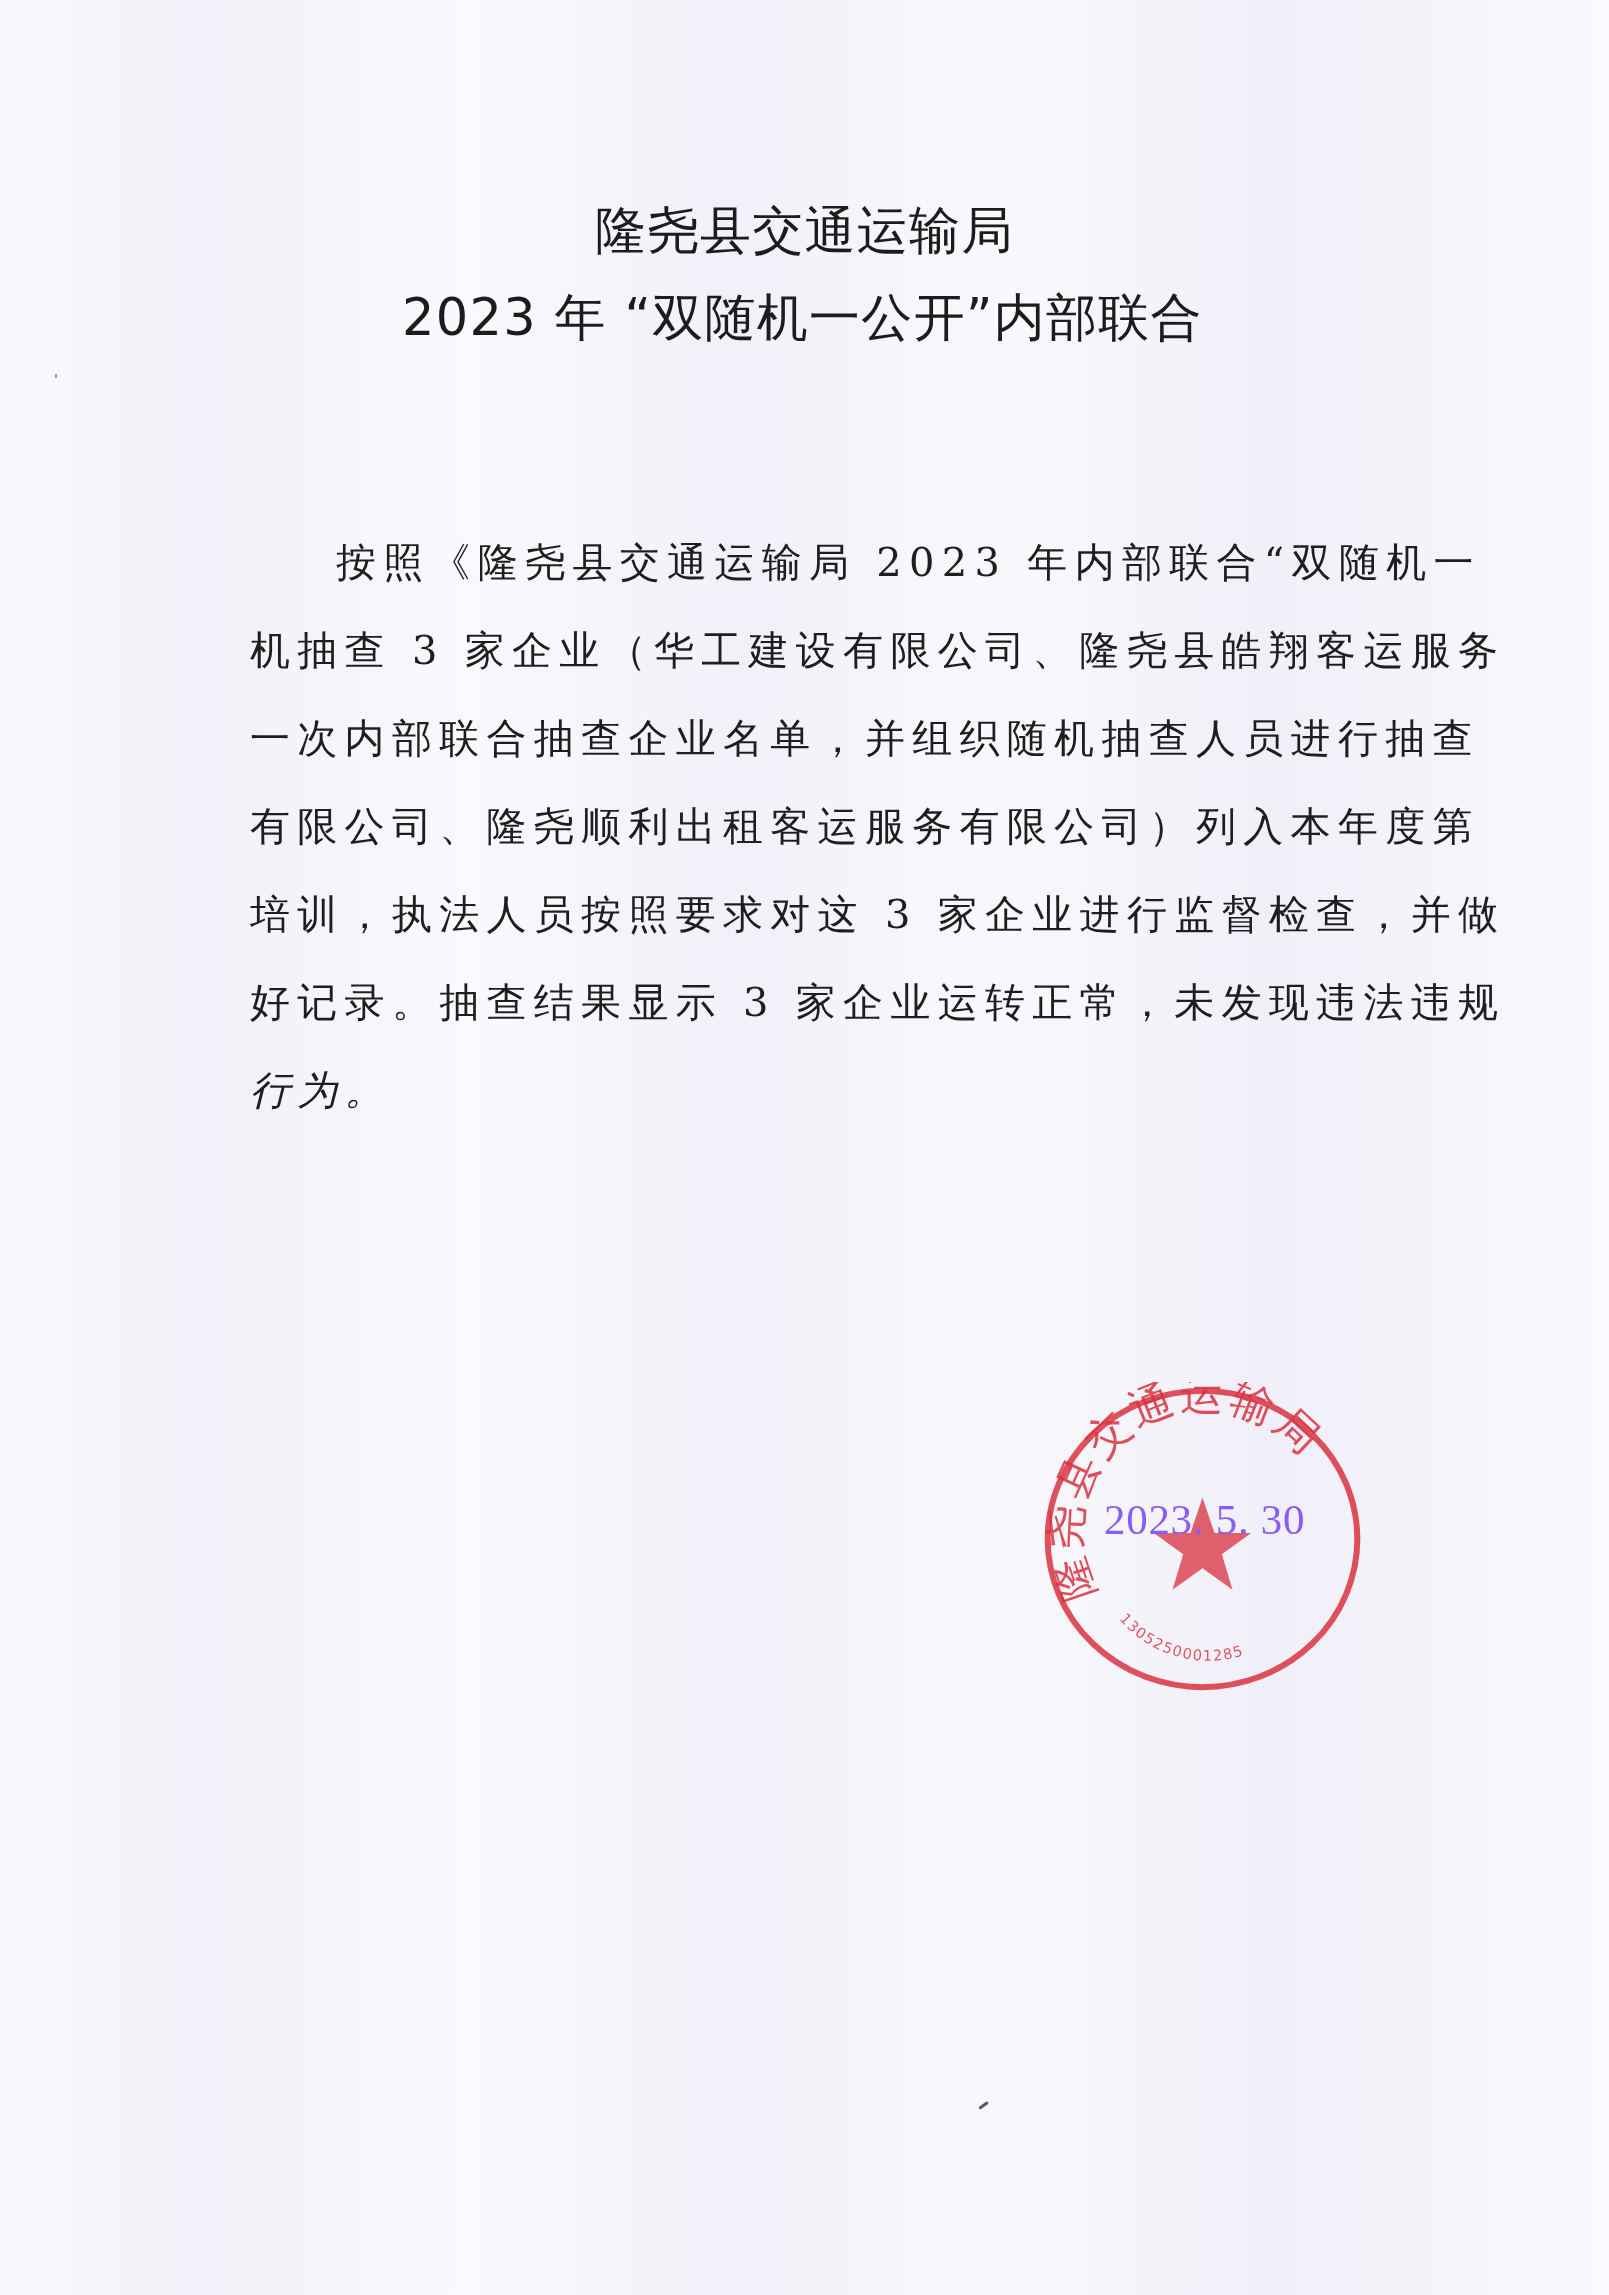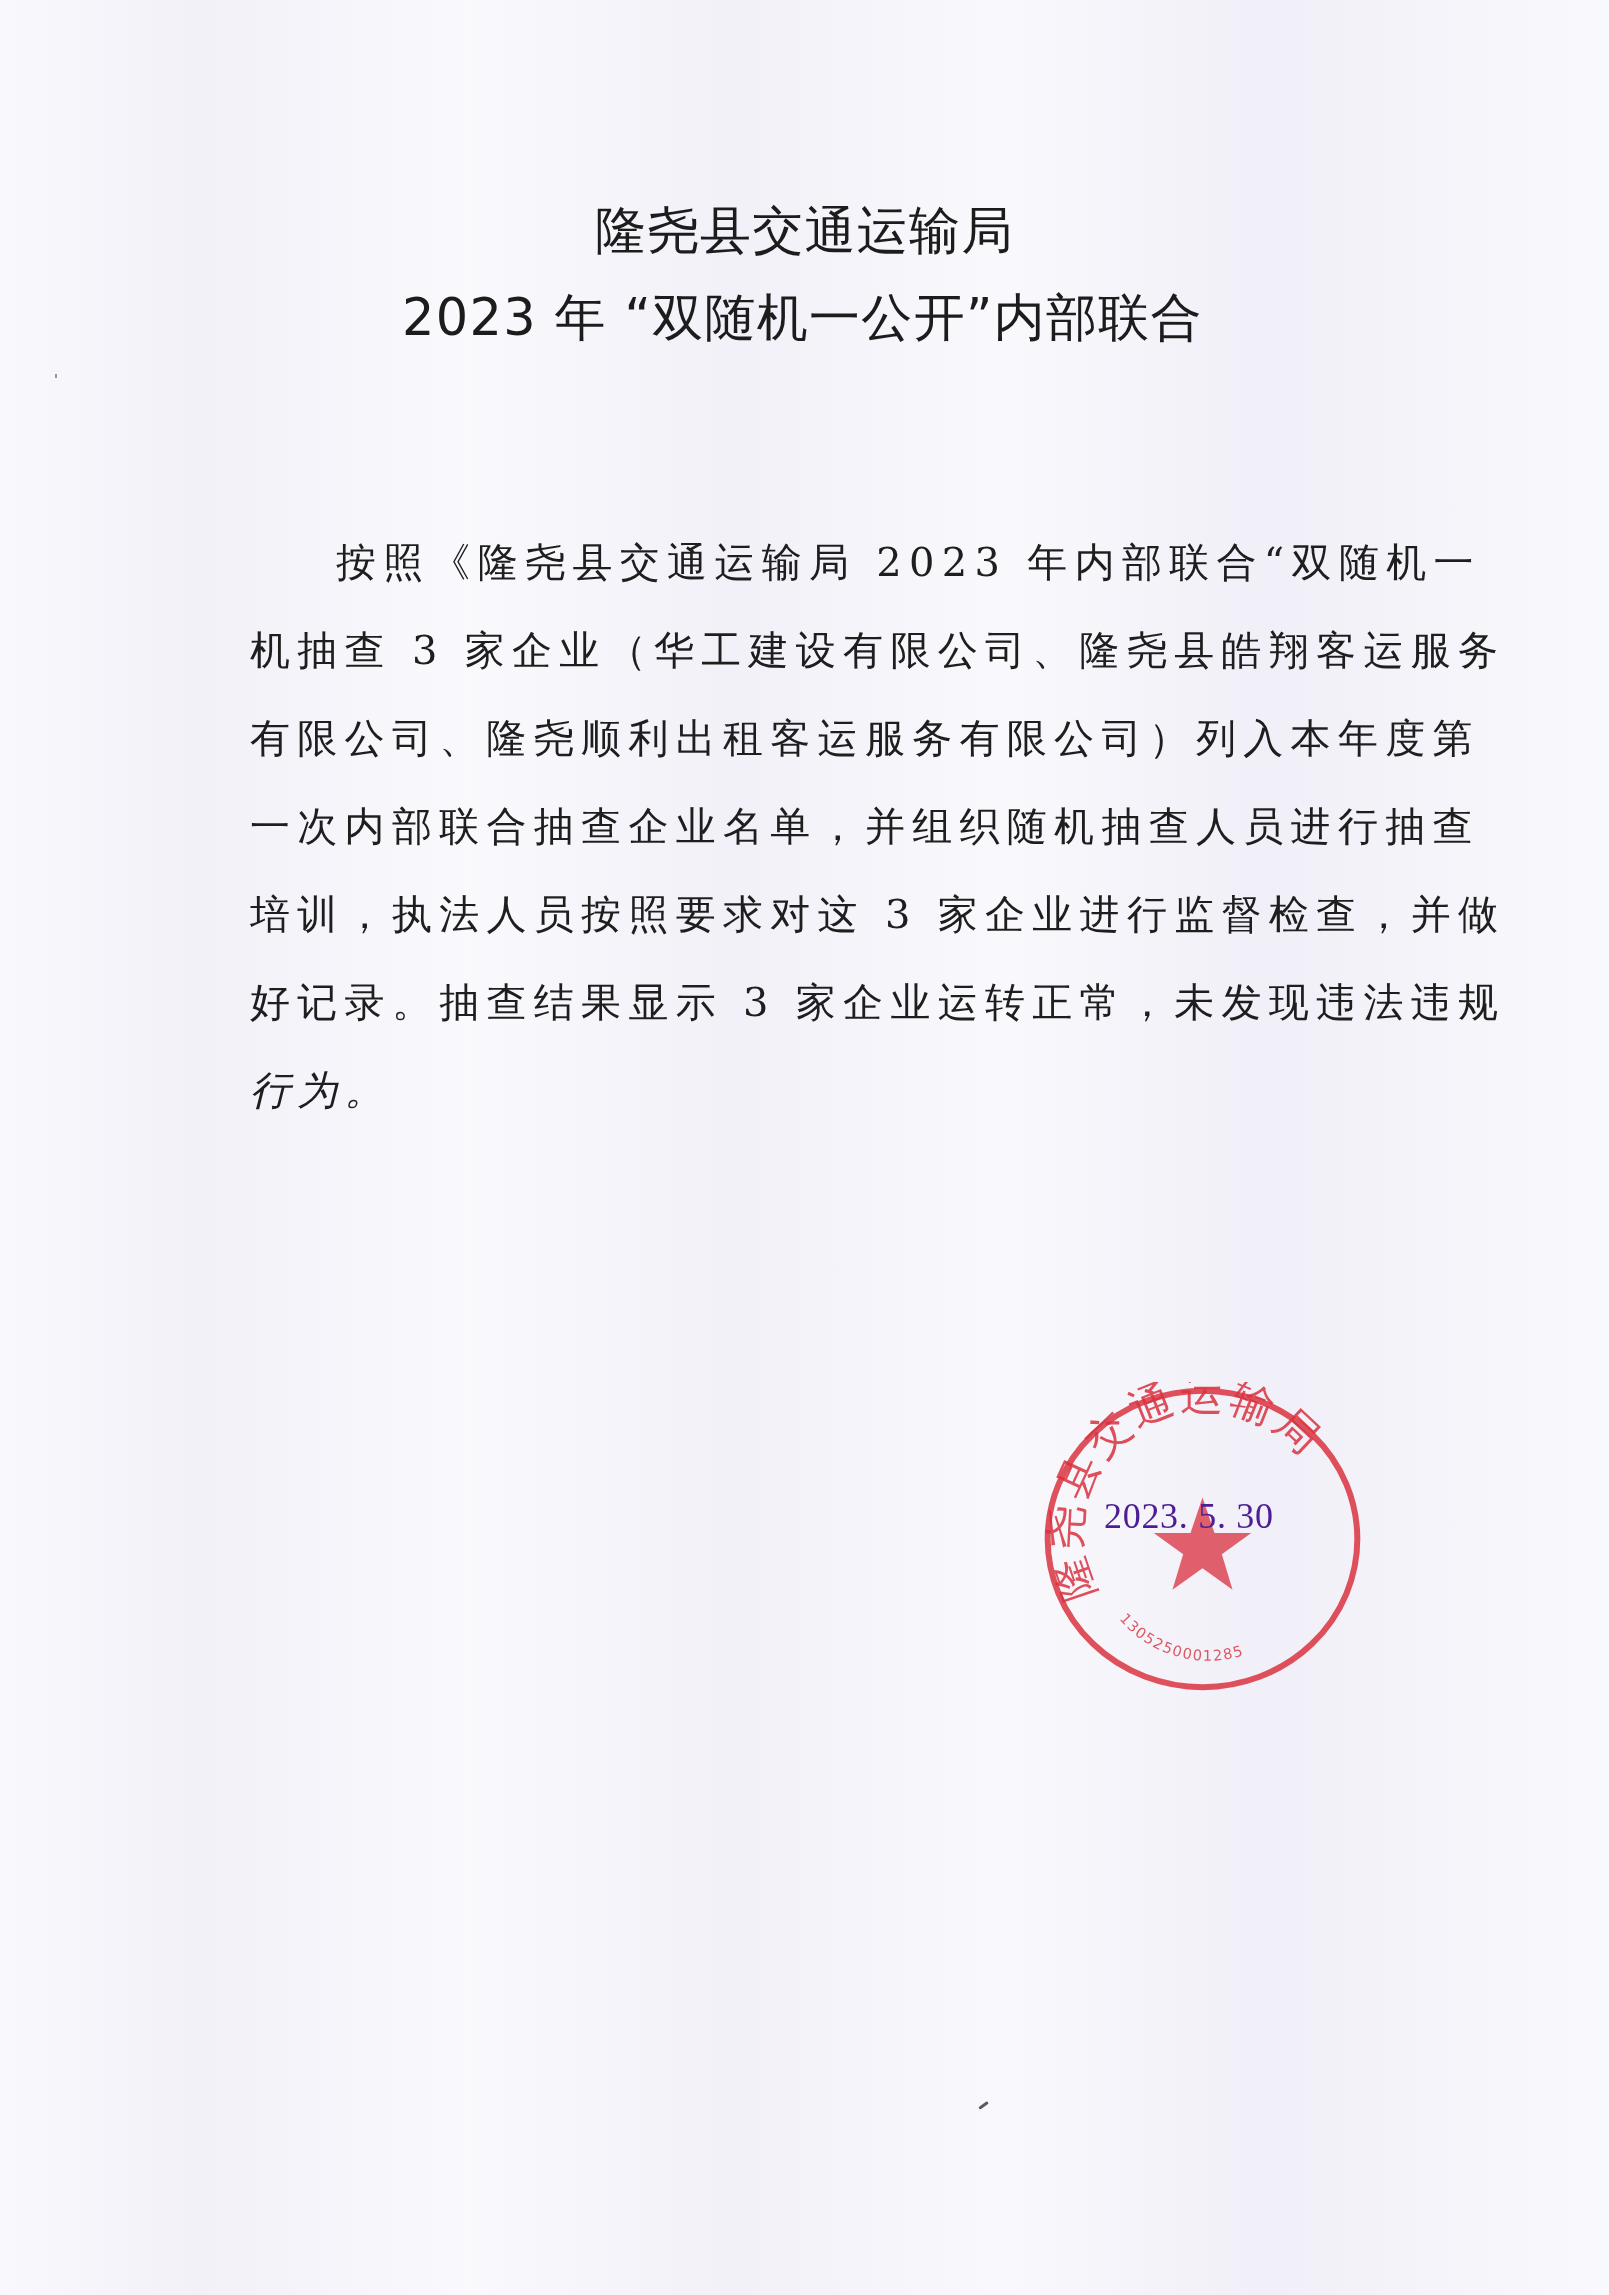--- a/index.html
+++ b/index.html
@@ -68,22 +68,22 @@
     top: 1382px;
     width: 327px;
     height: 314px;
   }
   .seal svg { width: 100%; height: 100%; }
   .date {
     position: absolute;
     left: 1104px;
     top: 1495px;
     font-family: "Liberation Serif", "DejaVu Serif", serif;
-    font-size: 36px;
-    color: #4c1d95;
+    font-size: 43px;
+    color: #8b5cf6;
     letter-spacing: 0.7px;
     white-space: nowrap;
   }
   .speck {
     position: absolute;
     width: 10.7px;
     height: 2.7px;
     background: #333;
     border-radius: 2px;
     transform: rotate(-35deg);
@@ -107,22 +107,22 @@
 <div class="page">
 
   <div class="title-block">
     <span class="title-line l1">隆尧县交通运输局</span>
     <span class="title-line l2">2023 年 “双随机一公开”内部联合</span>
   </div>
 
   <div class="body-text">
     <span class="para-line first">按照《隆尧县交通运输局 2023 年内部联合“双随机一</span>
     <span class="para-line">机抽查 3 家企业（华工建设有限公司、隆尧县皓翔客运服务</span>
+    <span class="para-line">一次内部联合抽查企业名单，并组织随机抽查人员进行抽查</span>
     <span class="para-line">有限公司、隆尧顺利出租客运服务有限公司）列入本年度第</span>
-    <span class="para-line">一次内部联合抽查企业名单，并组织随机抽查人员进行抽查</span>
     <span class="para-line">培训，执法人员按照要求对这 3 家企业进行监督检查，并做</span>
     <span class="para-line">好记录。抽查结果显示 3 家企业运转正常，未发现违法违规</span>
     <span class="para-line last">行为。</span>
   </div>
 
   <div class="seal">
     <svg viewBox="0 0 490 470" xmlns="http://www.w3.org/2000/svg">
       <defs>
         <path id="arcTop" d="M 95 330 A 185 185 0 1 1 400 330" fill="none"></path>
         <path id="arcBottom" d="M 120 355 A 175 175 0 0 0 330 400" fill="none"></path>

